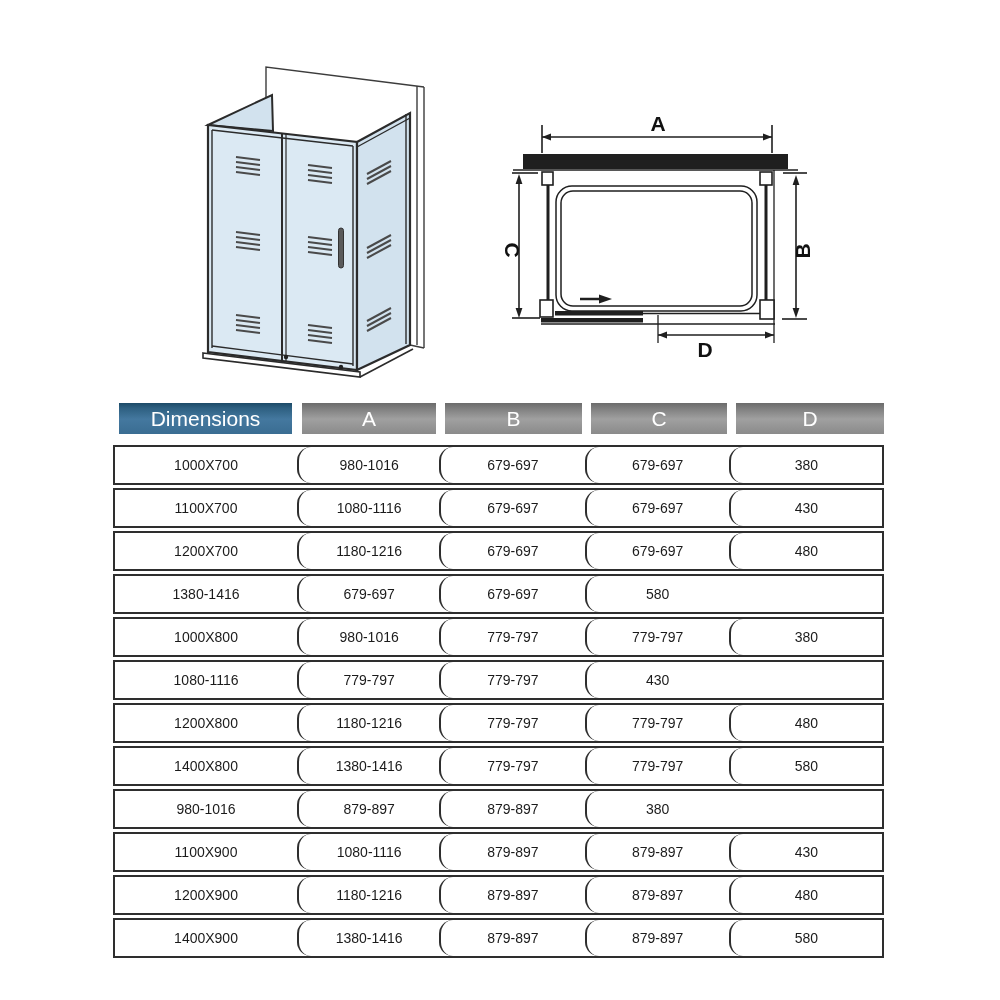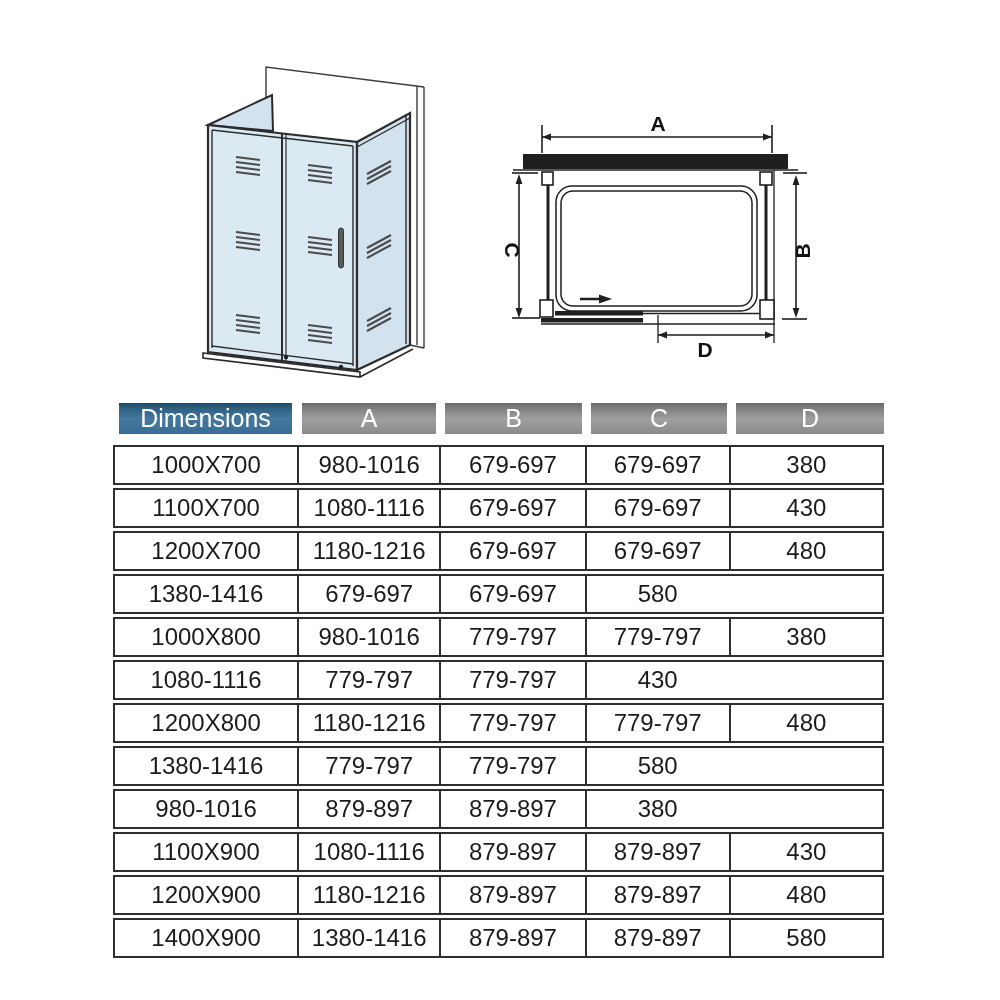--- a/index.html
+++ b/index.html
@@ -11,39 +11,40 @@
   svg text{font-family:"Liberation Sans",sans-serif;}
   .diagram-3d{position:absolute;left:165px;top:48px;}
   .diagram-top{position:absolute;left:492px;top:98px;}
   .dims-table{position:absolute;left:113px;top:403px;width:771px;}
   .thead{
     display:grid;grid-template-columns:183fr 143fr 146fr 145fr 154fr;
     height:31px;margin-bottom:11px;
   }
   .thcell{
     display:flex;align-items:center;justify-content:center;
-    color:var(--header_text);font-size:25px;
+    color:var(--header_text);font-size:21px;
     background:linear-gradient(180deg,var(--header_gray_top) 0%,#7d7d7d 16%,var(--header_gray_mid) 52%,var(--header_gray_bottom) 100%);
     border-right:3px solid #ffffff;
     margin-left:6px;
   }
   .thcell:last-child{border-right:none;}
   .thcell.dim{
     background:linear-gradient(180deg,var(--header_blue_top) 0%,#2d5f80 16%,var(--header_blue_mid) 52%,#3a6d92 100%);
     border-right:4px solid #ffffff;
   }
   .trow{
     display:grid;grid-template-columns:183fr 143fr 146fr 145fr 154fr;
     height:40px;margin-bottom:3px;
     border:2px solid var(--row_border);background:#ffffff;
   }
   .tcell{
     display:flex;align-items:center;justify-content:center;
-    font-size:24px;color:var(--body_text);
+    font-size:14px;color:var(--body_text);
     border-left:2px solid var(--row_border);
+    border-radius:14px;
   }
   .tcell:first-child{border-left:none;}
 </style>
 </head>
 <body>
 
 <div class="canvas">
 
   <svg class="diagram-3d" width="290" height="345" viewBox="0 0 290 345">
 
@@ -207,20 +208,21 @@
           <div class="tcell">430</div>
         </div>
         <div class="trow">
           <div class="tcell">1200X800</div>
           <div class="tcell">1180-1216</div>
           <div class="tcell">779-797</div>
           <div class="tcell">779-797</div>
           <div class="tcell">480</div>
         </div>
         <div class="trow">
+          <div class="tcell">1400X800</div>
           <div class="tcell">1380-1416</div>
           <div class="tcell">779-797</div>
           <div class="tcell">779-797</div>
           <div class="tcell">580</div>
         </div>
         <div class="trow">
           <div class="tcell">980-1016</div>
           <div class="tcell">879-897</div>
           <div class="tcell">879-897</div>
           <div class="tcell">380</div>

